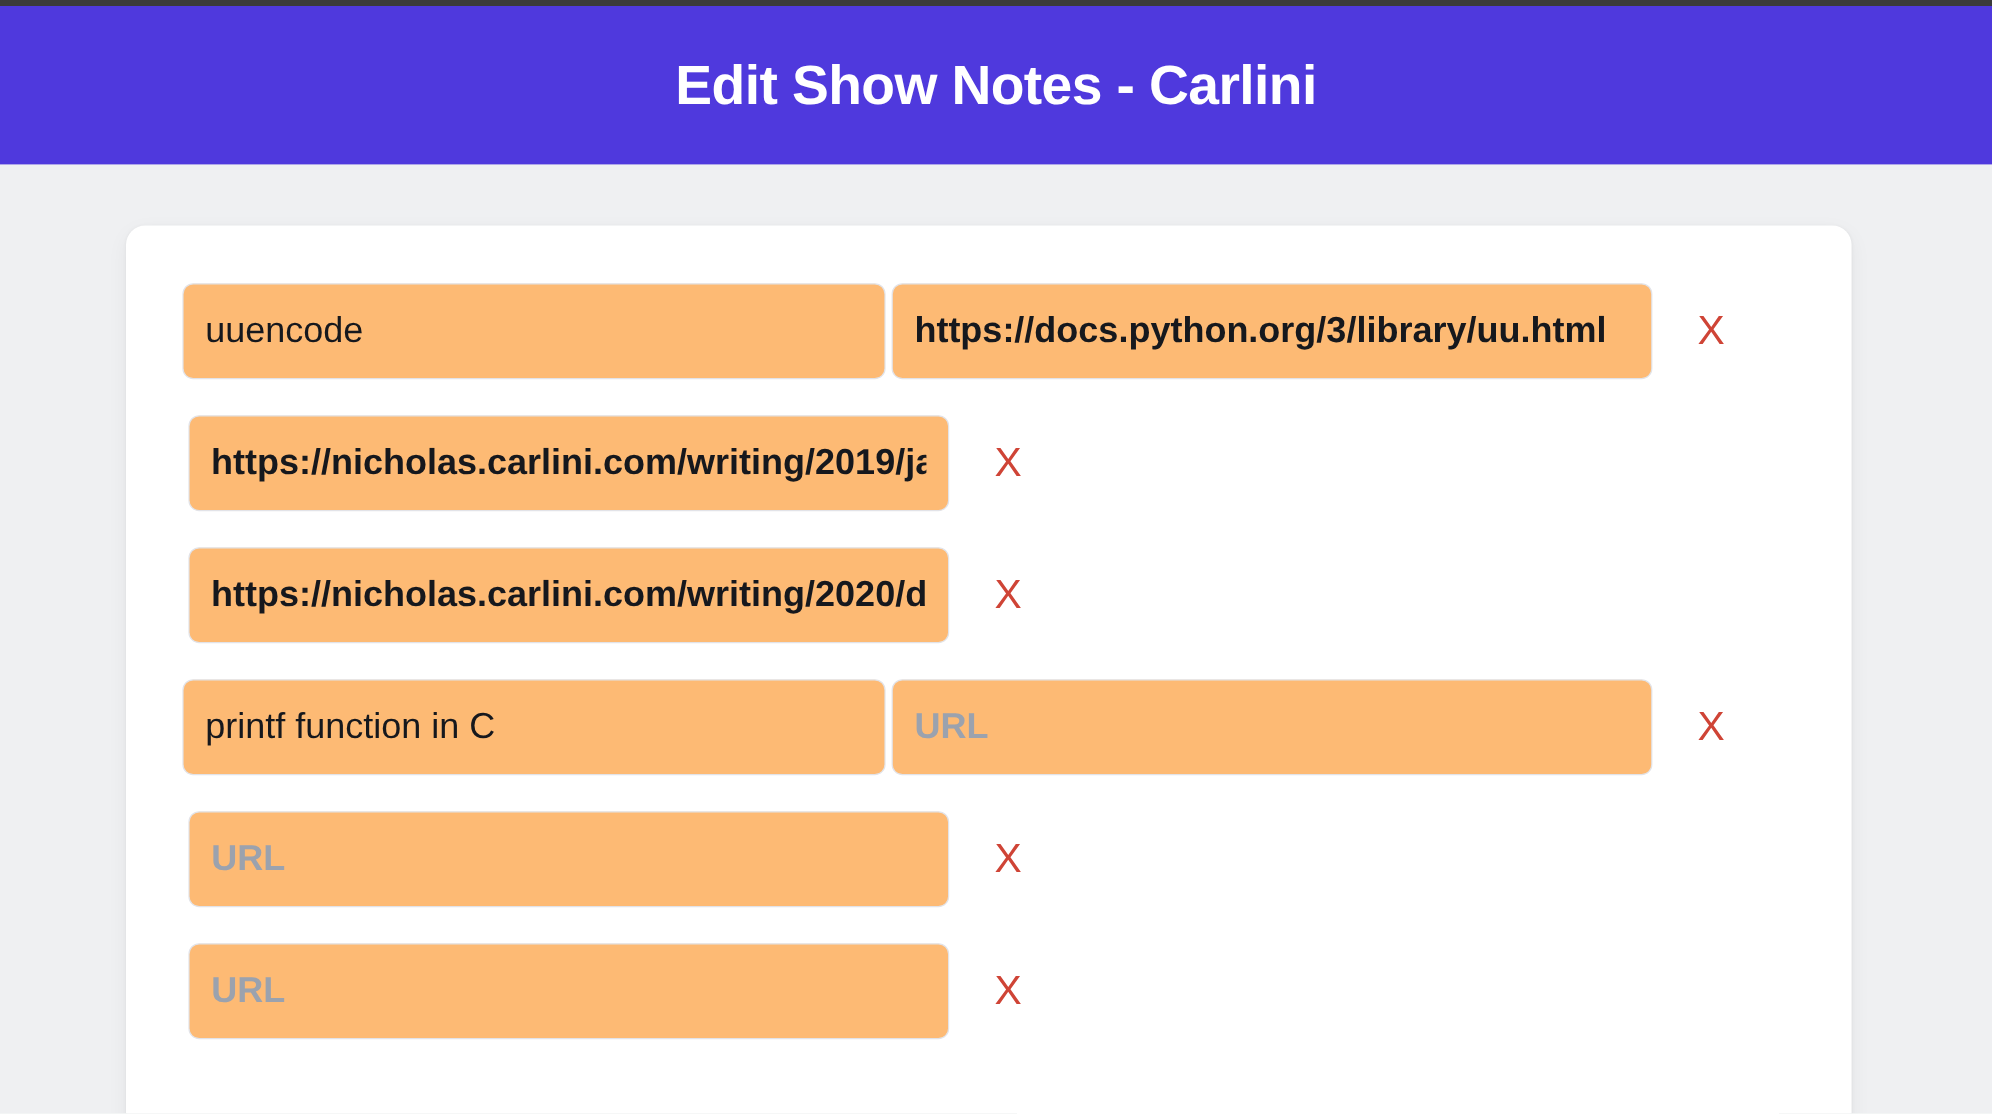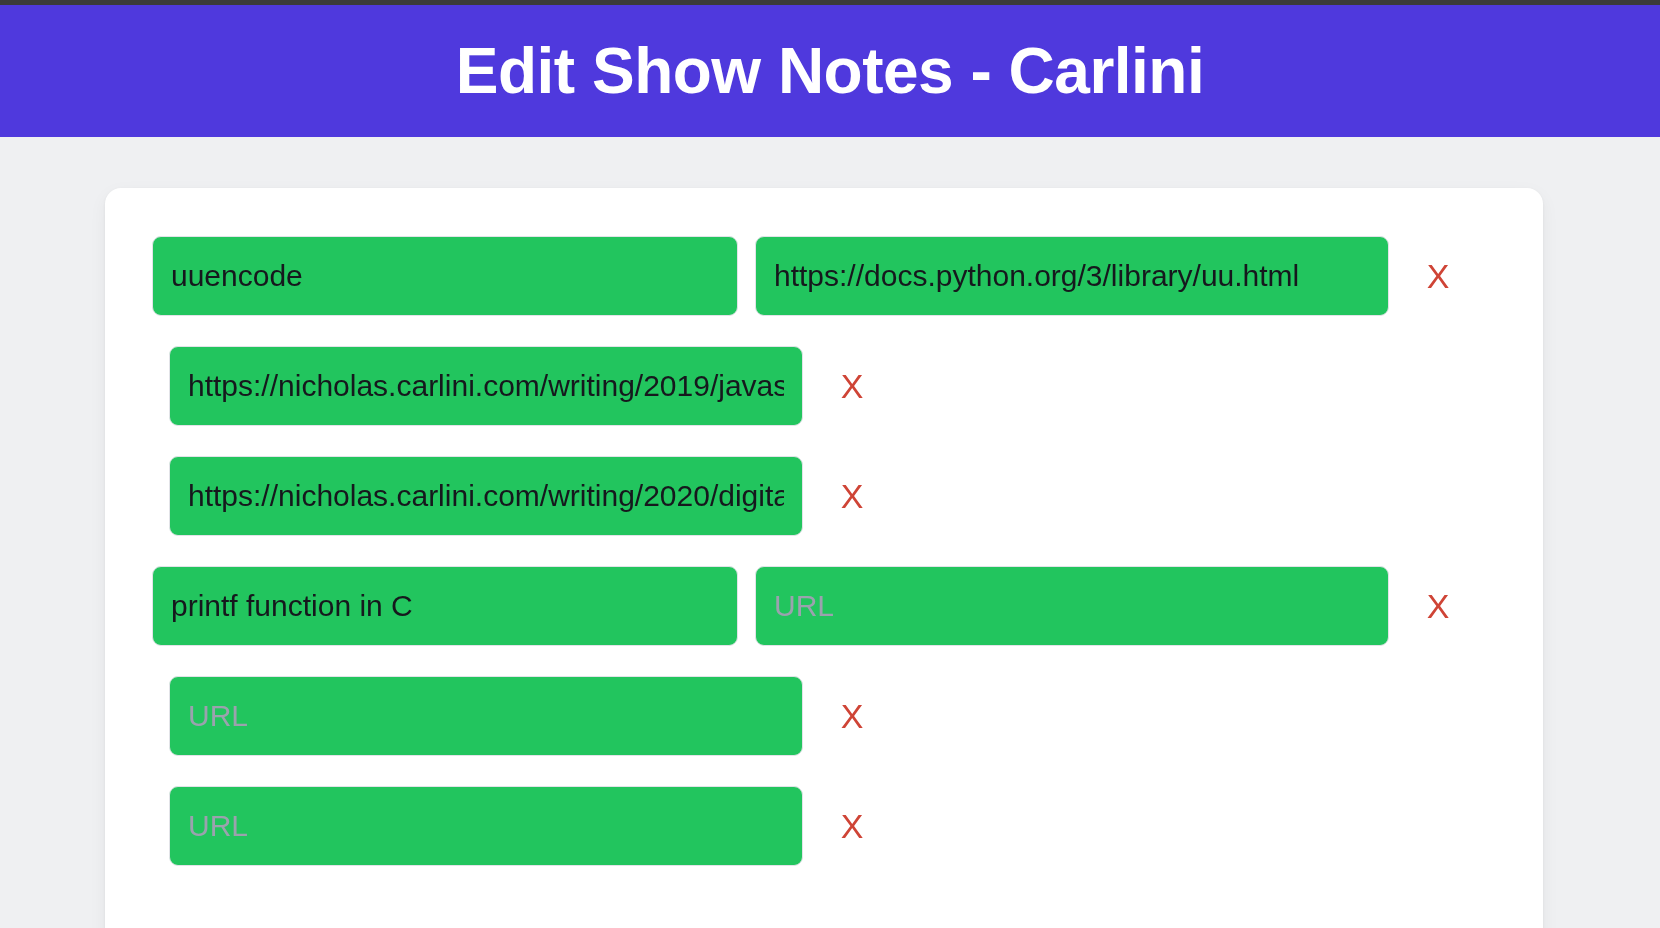--- a/index.html
+++ b/index.html
@@ -39,21 +39,21 @@
     width: 1660px;
     height: 132px;
     background: #4f39dd;
     display: flex;
     align-items: center;
     justify-content: center;
   }
 
   .page-title {
     color: #ffffff;
-    font-size: 64px;
+    font-size: 46px;
     font-weight: bold;
     letter-spacing: -0.5px;
     line-height: 1.1;
     white-space: nowrap;
   }
 
   
   .card {
     position: absolute;
     left: 105px;
@@ -75,21 +75,21 @@
   .note-row {
     display: flex;
     align-items: center;
     gap: 0;
   }
 
   .field {
     height: 80px;
     border: 1.5px solid #e2e3e8;
     border-radius: 9px;
-    background: #22c55e;
+    background: #fdba74;
     font-family: "Liberation Sans", sans-serif;
     font-size: 30px;
     color: #16181d;
     padding: 0 18px;
     outline: none;
     line-height: 80px;
     white-space: nowrap;
     overflow: hidden;
     text-overflow: clip;
   }
@@ -97,21 +97,22 @@
   .field::placeholder { color: #9ba2ae; }
 
   .field-name {
     width: 586px;
     flex: 0 0 586px;
   }
 
   .field-url {
     width: 634px;
     flex: 0 0 634px;
-    margin-left: 17px;
+    margin-left: 5px;
+    font-weight: bold;
   }
 
   .delete-btn {
     flex: 0 0 auto;
     margin-left: 28px;
     width: 42px;
     height: 80px;
     display: flex;
     align-items: center;
     justify-content: center;

